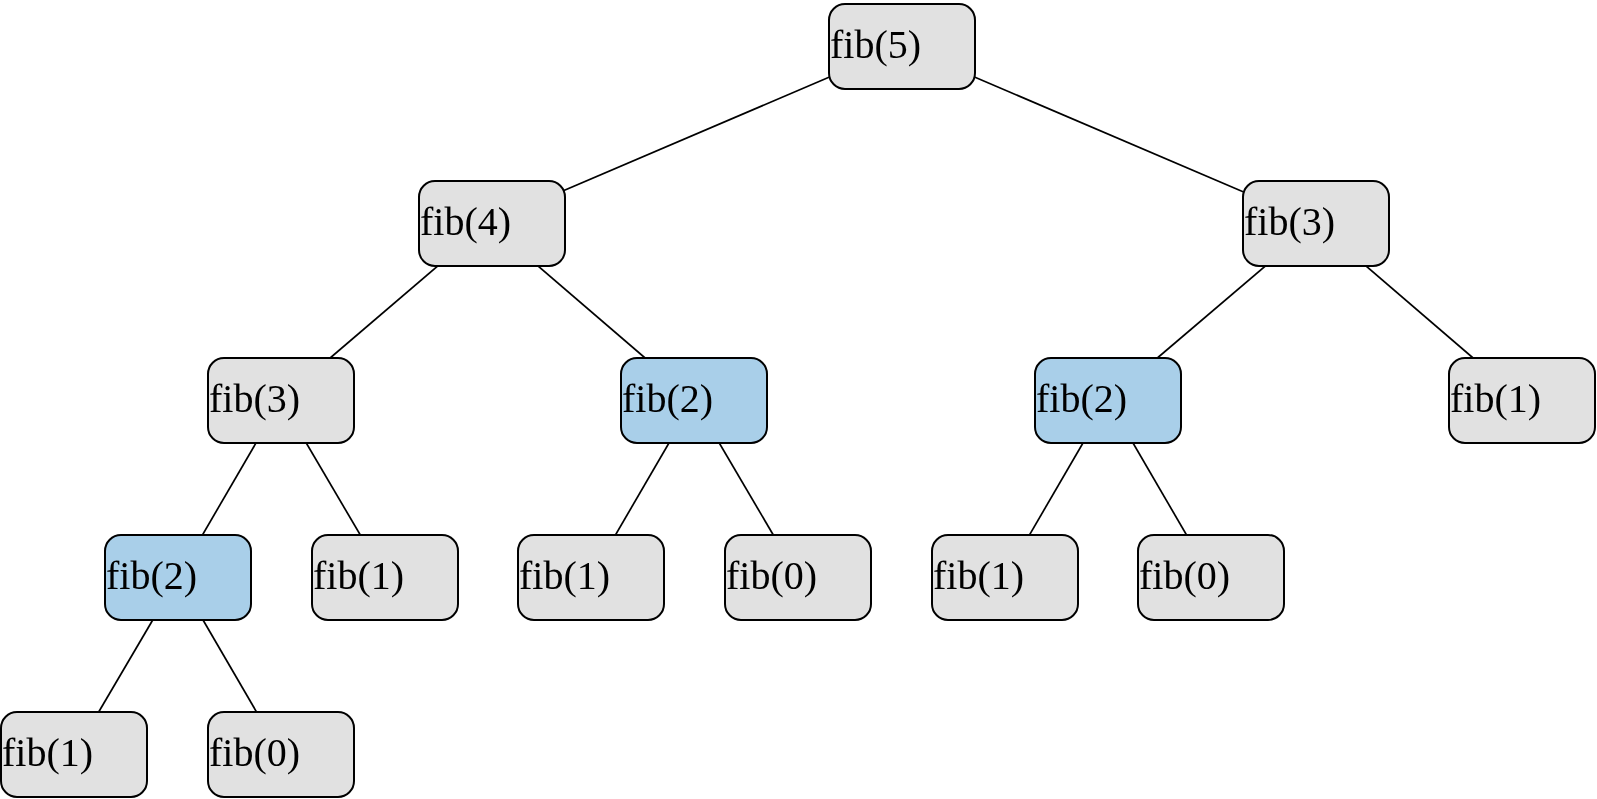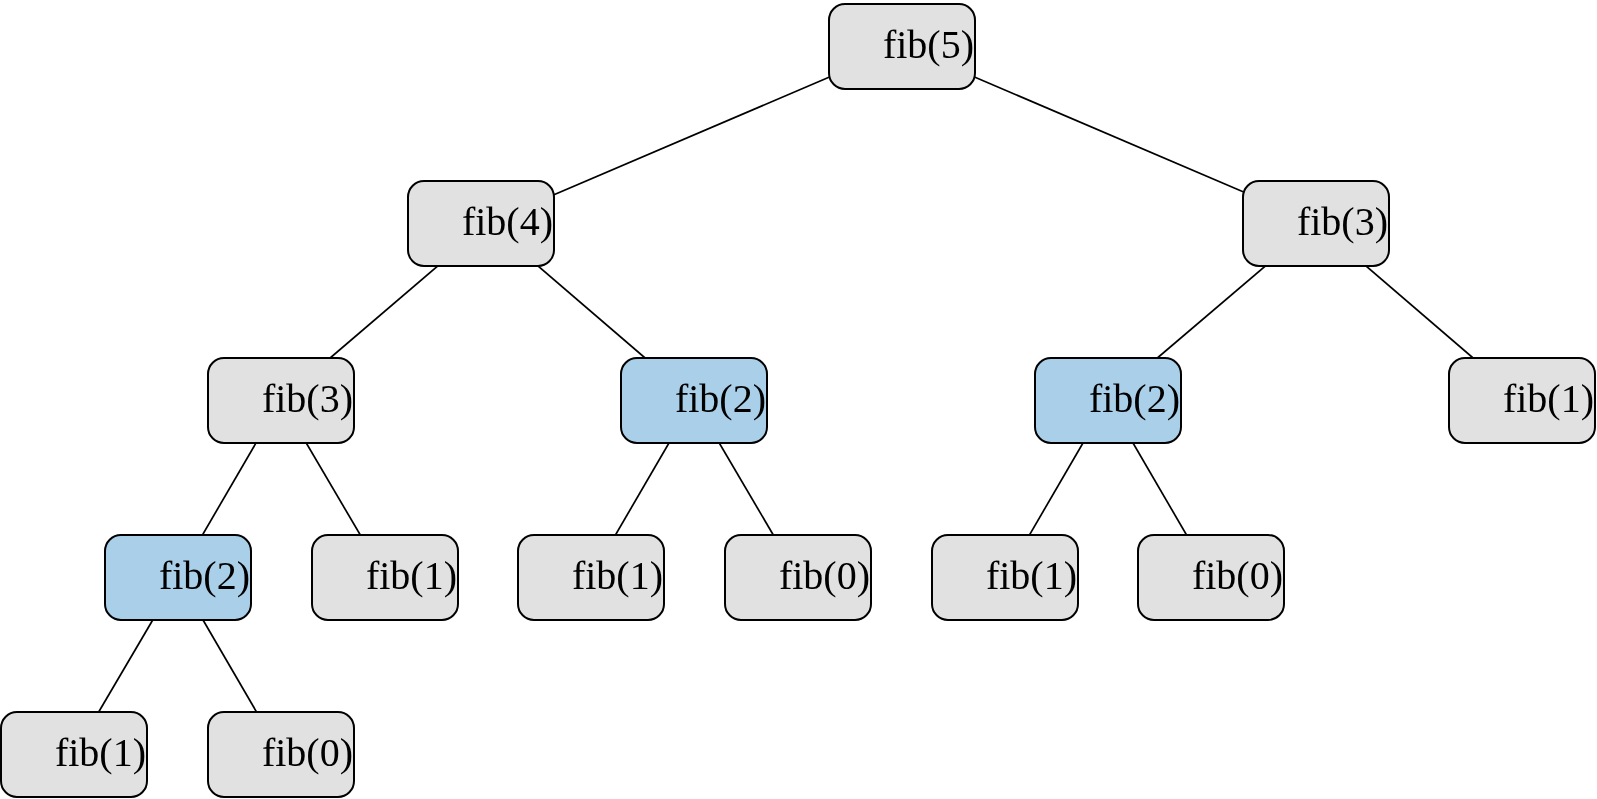--- a/index.html
+++ b/index.html
@@ -28,21 +28,21 @@
     width: 148px;
     height: 87px;
     margin-left: -74px;
     margin-top: -43.5px;
     box-sizing: border-box;
     border: 2.2px solid var(--node-border, #000000);
     border-radius: 17px;
     background: var(--node-fill, #e1e1e1);
     display: flex;
     align-items: center;
-    justify-content: flex-end;
+    justify-content: flex-start;
   }
   .node.highlighted {
     background: var(--node-highlight-fill, #a9cfe9);
     font-family: Liberation Serif, serif;
   }
   .node .label {
     font-size: 40px;
     line-height: 1;
     color: var(--text, #000000);
     white-space: nowrap;
@@ -66,21 +66,21 @@
       <line x1="694" y1="400" x2="798" y2="577" stroke="#000000" stroke-width="1.7"></line>
       <line x1="1108" y1="400" x2="1005" y2="577" stroke="#000000" stroke-width="1.7"></line>
       <line x1="1108" y1="400" x2="1211" y2="577" stroke="#000000" stroke-width="1.7"></line>
       <line x1="178" y1="577" x2="74" y2="754" stroke="#000000" stroke-width="1.7"></line>
       <line x1="178" y1="577" x2="281" y2="754" stroke="#000000" stroke-width="1.7"></line>
     </svg>
 
 <div class="node" style="left: 902px; top: 46px;">
       <span class="label">fib(5)</span>
     </div>
-    <div class="node" style="left: 481px; top: 223px;">
+    <div class="node" style="left: 492px; top: 223px;">
       <span class="label">fib(4)</span>
     </div>
     <div class="node" style="left: 1316px; top: 223px;">
       <span class="label">fib(3)</span>
     </div>
     <div class="node" style="left: 281px; top: 400px;">
       <span class="label">fib(3)</span>
     </div>
     <div class="node highlighted" style="left: 694px; top: 400px;">
       <span class="label">fib(2)</span>

